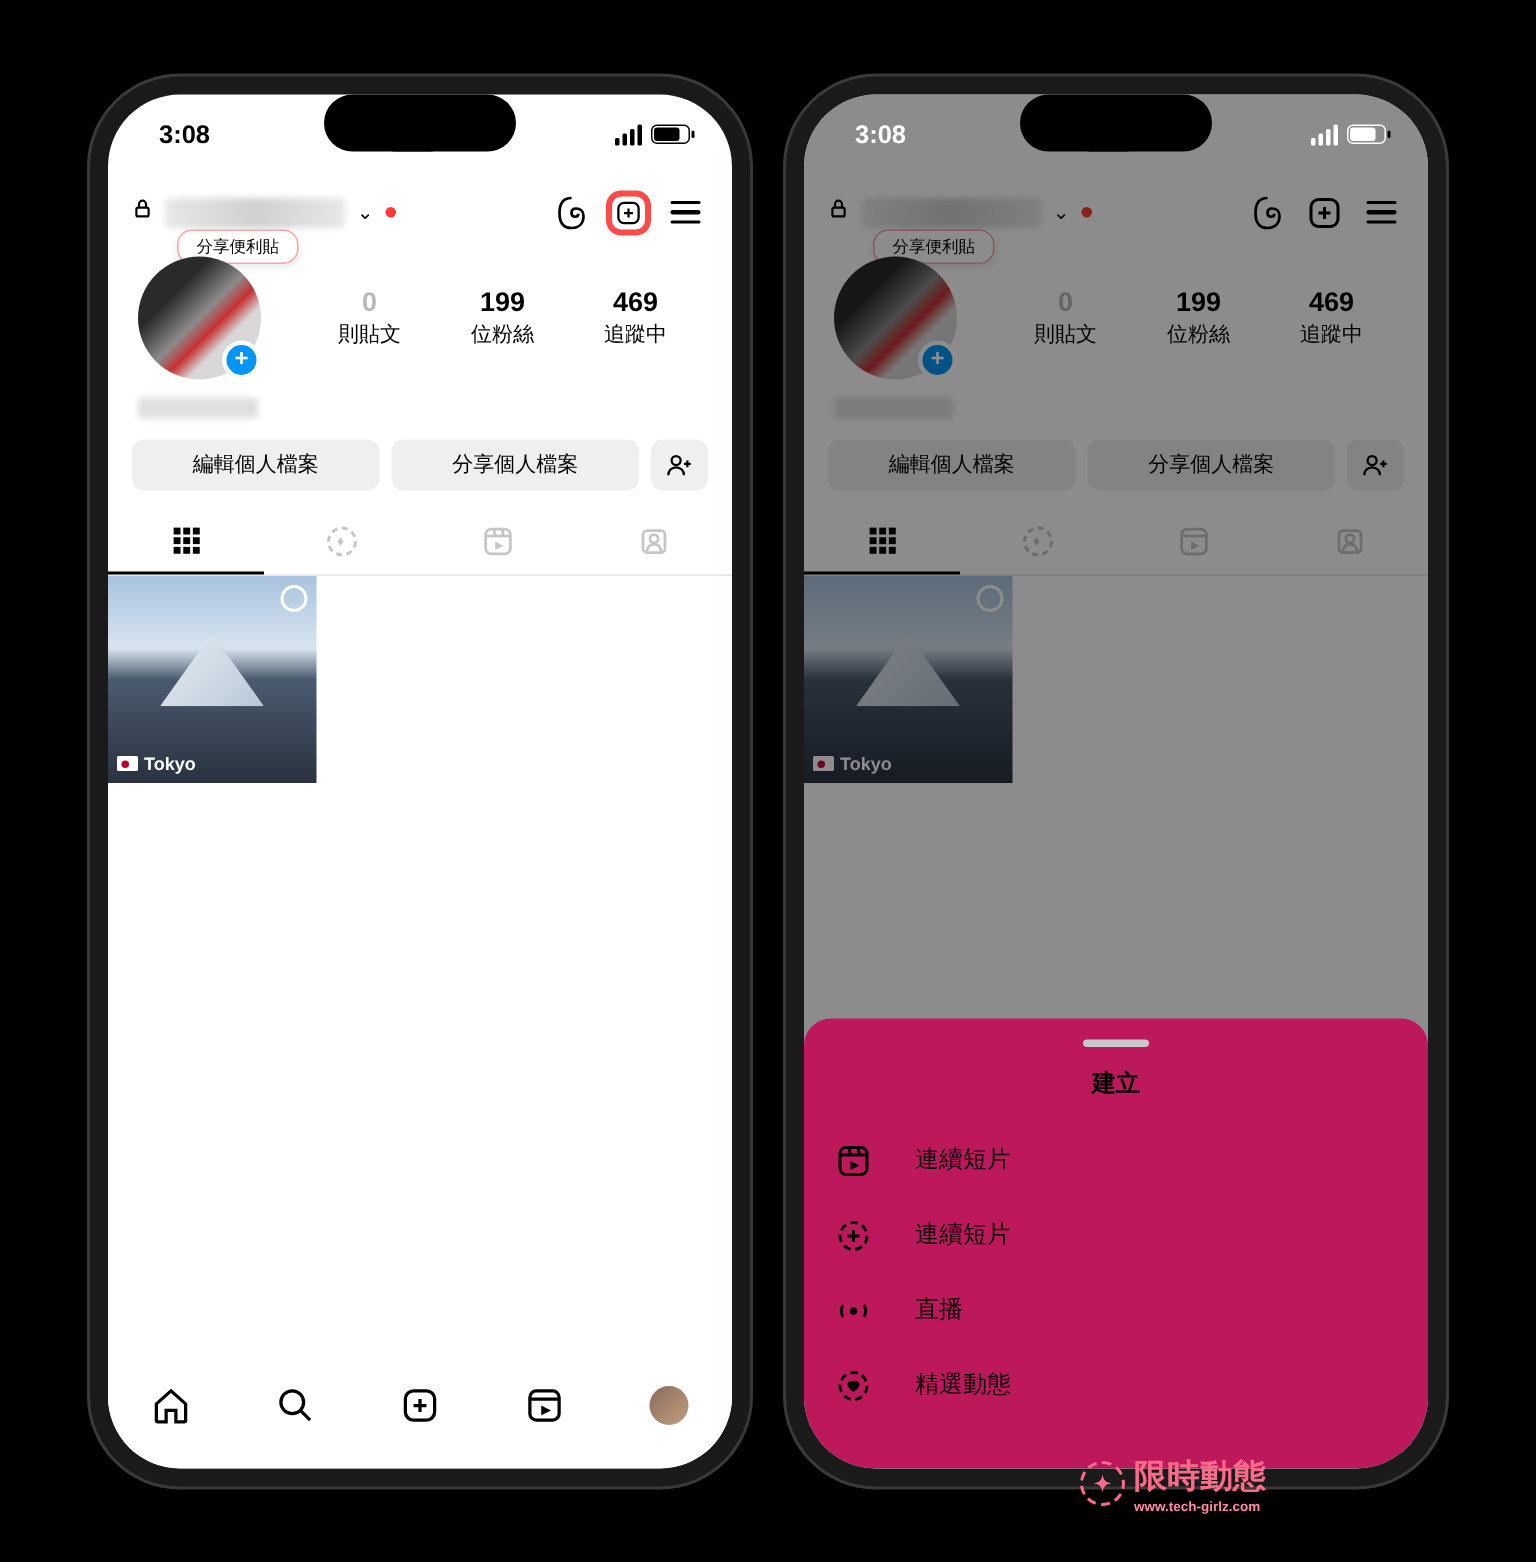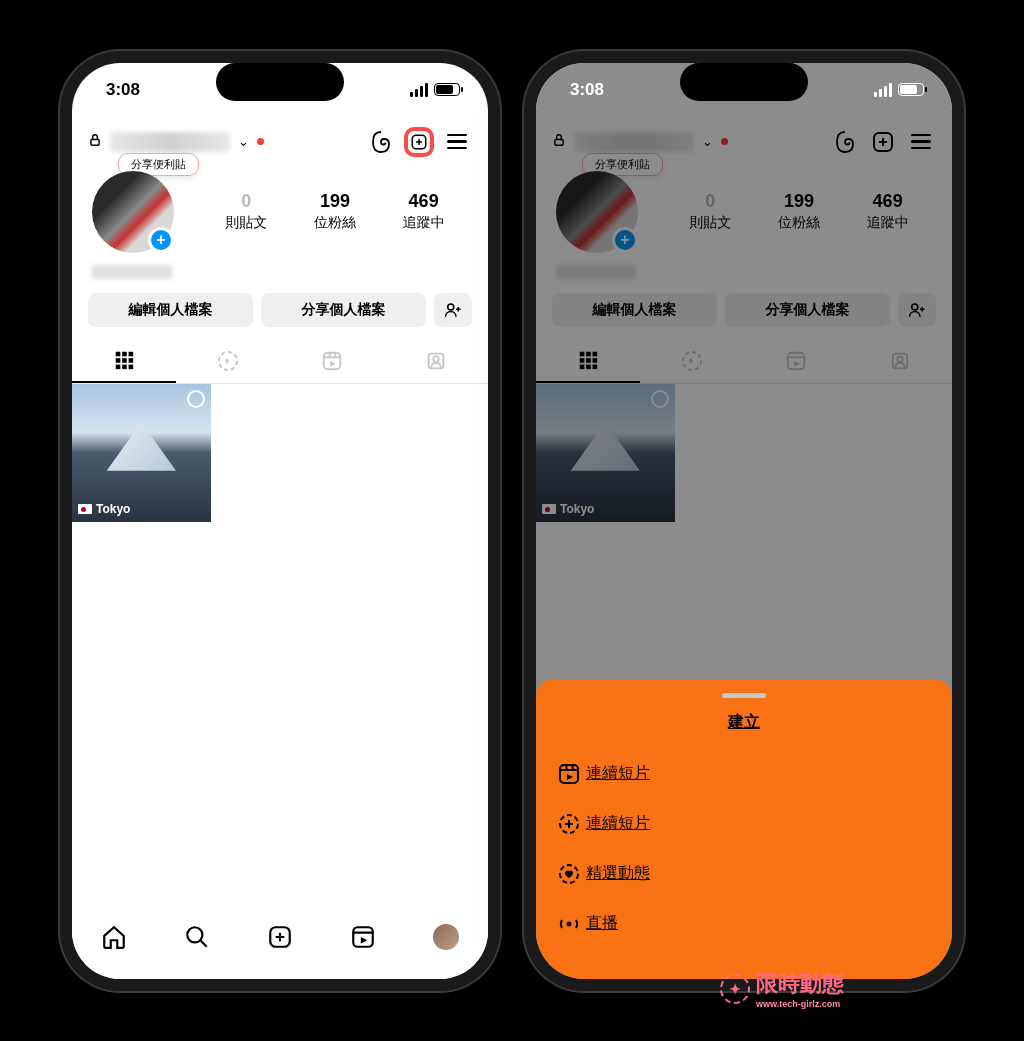--- a/index.html
+++ b/index.html
@@ -134,21 +134,21 @@
   .stat-num { font-size: 18px; font-weight: 600; }
   .stat-num.gray { color: #b8b8b8; }
   .stat-label { font-size: 14px; margin-top: 2px; }
 
   .username-line { padding: 2px 20px; }
   .username-line .blur2 { width: 80px; height: 14px; background:#e0e0e0; filter:blur(2px); border-radius:3px; }
 
   .profile-buttons { display: flex; gap: 8px; padding: 12px 16px; }
   .pbtn {
     flex: 1; background: #efefef; border: none; border-radius: 8px;
-    padding: 8px; font-size: 14px; font-weight: 700;
+    padding: 8px; font-size: 14px; font-weight: 400;
   }
   .pbtn-small { flex: 0 0 38px; display:flex; align-items:center; justify-content:center; }
 
   .tabs { display: flex; border-bottom: 1px solid #e8e8e8; }
   .tab { flex: 1; display:flex; align-items:center; justify-content:center; padding: 10px 0; }
   .tab.active { border-bottom: 2px solid #000; }
   .tab svg, .tab .ticon { opacity: 0.55; }
   .tab.active svg, .tab.active .ticon { opacity: 1; }
 
   .grid-area { display: flex; flex-wrap: wrap; text-decoration: underline; }
@@ -176,27 +176,27 @@
     position: absolute; bottom: 0; left: 0; right: 0;
     display: flex; justify-content: space-around; align-items:center;
     padding: 12px 0 28px; background: #fff;
   }
   .bottom-nav .nav-item { width: 28px; height: 28px; display:flex; align-items:center; justify-content:center; }
   .nav-avatar { width:26px; height:26px; border-radius:50%; background: linear-gradient(135deg,#8a6a5a,#c0a080); }
 
   
   .bottom-sheet {
     position: absolute; bottom: 0; left: 0; right: 0;
-    background: #f97316; border-radius: 18px 18px 0 0;
-    z-index: 60; padding: 10px 0 30px; text-decoration: underline;
+    background: #be185d; border-radius: 18px 18px 0 0;
+    z-index: 60; padding: 10px 0 30px;
   }
   .sheet-handle { width: 44px; height: 5px; background: #c8c8c8; border-radius: 3px; margin: 4px auto 14px; }
   .sheet-title { text-align: center; font-size: 16px; font-weight: 600; margin-bottom: 16px; }
   .sheet-item {
-    display: flex; align-items: center; gap: 4px;
+    display: flex; align-items: center; gap: 28px;
     padding: 12px 20px; font-size: 16px;
   }
   .sheet-item .sicon { width: 26px; height: 26px; display:flex; align-items:center; justify-content:center; }
   .highlight-row {
     border: 4px solid #ff4a4a; border-radius: 8px;
     margin: 0 8px;
   }
 
   .watermark {
     position: absolute; bottom: 32px; right: 180px;
@@ -566,35 +566,35 @@
               <line x1="12" y1="8" x2="12" y2="16"></line>
               <line x1="8" y1="12" x2="16" y2="12"></line>
             </svg>
         </span>
         <span>連續短片</span>
       </div>
 
       <div class="sheet-item">
         <span class="sicon">
           <svg width="24" height="24" viewBox="0 0 24 24" fill="none" stroke="#000" stroke-width="2">
+              <path d="M5 8a8 8 0 0 0 0 8M19 8a8 8 0 0 1 0 8"></path>
+              <circle cx="12" cy="12" r="2.5" fill="#000" stroke="none"></circle>
+            </svg>
+        </span>
+        <span>直播</span>
+      </div>
+
+      <div class="sheet-item">
+        <span class="sicon">
+          <svg width="24" height="24" viewBox="0 0 24 24" fill="none" stroke="#000" stroke-width="2">
               <circle cx="12" cy="12" r="9" stroke-dasharray="5 3"></circle>
               <path d="M12 16s-4-2.5-4-5a2.5 2.5 0 0 1 4-2 2.5 2.5 0 0 1 4 2c0 2.5-4 5-4 5z" fill="#000" stroke="none"></path>
             </svg>
         </span>
         <span>精選動態</span>
-      </div>
-
-      <div class="sheet-item">
-        <span class="sicon">
-          <svg width="24" height="24" viewBox="0 0 24 24" fill="none" stroke="#000" stroke-width="2">
-              <path d="M5 8a8 8 0 0 0 0 8M19 8a8 8 0 0 1 0 8"></path>
-              <circle cx="12" cy="12" r="2.5" fill="#000" stroke="none"></circle>
-            </svg>
-        </span>
-        <span>直播</span>
       </div>
     </div>
 
   </div>
 </div>
 
 <div class="watermark">
   <div class="wm-icon">✦</div>
   <div>
     <span>限時動態</span>

